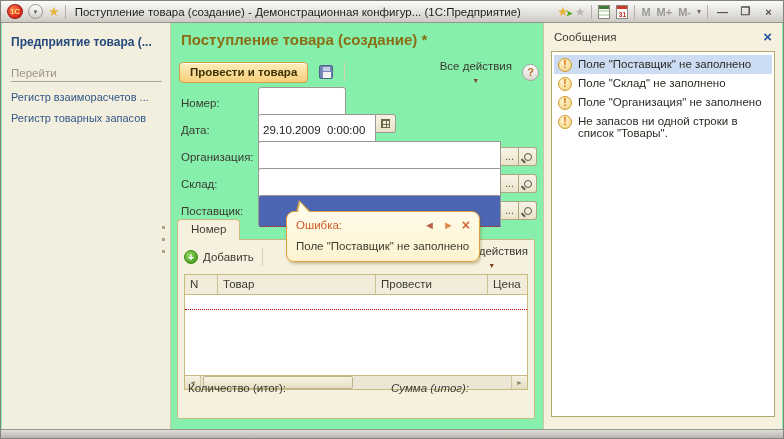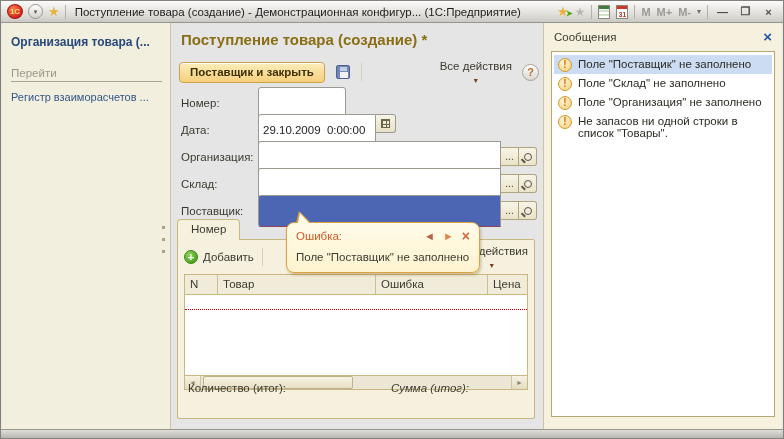--- a/index.html
+++ b/index.html
@@ -1,21 +1,21 @@
 <!DOCTYPE html>
 <html><head>
 <meta charset="utf-8">
 <style>
   * { box-sizing: border-box; margin: 0; padding: 0; }
   html,body { background:#ffffff; }
   body { font-family: "Liberation Sans", sans-serif; }
 
   .window {
     position: relative; width: 784px; height: 439px;
-    border: 1px solid #84827d; background: #e5e5e5; overflow: hidden;
+    border: 1px solid #84827d; background: #86efac; overflow: hidden;
   }
 
   
   .titlebar {
     position: absolute; left: 0; top: 0; right: 0; height: 22px;
     display: flex; align-items: center; gap: 5px; padding: 0 6px;
     background: linear-gradient(#fbfbfa, #dddbd6 70%, #cbc9c4);
     border-bottom: 1px solid #97958f; font-size: 11.5px; color: #1d1d1d;
   }
   .logo-1c {
@@ -139,21 +139,21 @@
     background:#ece7d4; border-top:1px solid #c9b87f; display:flex; }
   .hs-btn { width:16px; height:13px; display:flex; align-items:center; justify-content:center;
     font-size:7px; color:#8a8468; background:linear-gradient(#f6f2e2,#e4ddc3); border-right:1px solid #cfc5a0; }
   .hs-btn.right { margin-left:auto; border-right:none; border-left:1px solid #cfc5a0; }
   .hs-thumb { width:150px; margin-left:2px; background:linear-gradient(#f8f4e4,#e7e0c6);
     border:1px solid #bdb28a; border-radius:2px; }
   .totals { position:absolute; left:10px; bottom:24px; font-size:11.5px; color:#3c3a30; display:flex; }
   .totals .t2 { margin-left:105px;font-style:italic; }
 
   
-  .tooltip { position:absolute; left:285px; top:221px; width:194px; z-index:20;
+  .tooltip { position:absolute; left:285px; top:210px; width:194px; z-index:20;
     background:linear-gradient(#fffbe9,#fdf3cf); border:1px solid #dfa13f;
     border-radius:8px; box-shadow:1px 2px 3px rgba(120,90,20,.35); padding:7px 9px 9px; }
   .tt-tail { position:absolute; top:-12px; left:9px; width:0; height:0;
     border-left:3px solid transparent; border-right:12px solid transparent;
     border-bottom:12px solid #dfa13f; }
   .tt-tail::after { content:""; position:absolute; left:-1px; top:2px; width:0; height:0;
     border-left:2px solid transparent; border-right:9px solid transparent;
     border-bottom:10px solid #fffbe9; }
   .tt-head { display:flex; align-items:center; font-size:11.5px; color:#cf5a28; }
   .tt-nav { margin-left:auto; display:flex; align-items:center; gap:8px; }
@@ -206,35 +206,36 @@
       <div class="mem-btn">M-</div>
       <div class="tb-caret">▾</div>
       <div class="tb-sep"></div>
       <div class="win-ctrl">—</div>
       <div class="win-ctrl">❐</div>
       <div class="win-ctrl">×</div>
     </div>
   </div>
 
   <div class="sidebar">
-    <div class="sb-title">Организация товара (...</div>
+    <div class="sb-title">Предприятие товара (...</div>
     <div class="sb-section">Перейти</div>
     <div class="sb-link">Регистр взаиморасчетов ...</div>
+    <div class="sb-link">Регистр товарных запасов</div>
     <div class="sb-splitter">
         <i></i>
         <i></i>
         <i></i>
       </div>
   </div>
 
   <div class="main">
     <div class="form-title">Поступление товара (создание) *</div>
 
     <div class="main-toolbar">
-      <button class="btn-primary">Поставщик и закрыть</button>
+      <button class="btn-primary">Провести и товара</button>
       <div class="save-btn">
           <span class="floppy"></span>
         </div>
       <div class="toolbar-sep"></div>
       <div class="all-actions">
         <span>Все действия</span>
         <span class="caret-dn">▾</span>
       </div>
       <div class="help-btn">?</div>
     </div>
@@ -291,21 +292,21 @@
         <div class="all-actions">
           <span>Все действия</span>
           <span class="caret-dn">▾</span>
         </div>
       </div>
 
       <div class="table">
         <div class="thead">
           <div class="th th-n">N</div>
           <div class="th th-tovar">Товар</div>
-          <div class="th th-artikul">Ошибка</div>
+          <div class="th th-artikul">Провести</div>
           <div class="th th-cena">Цена</div>
         </div>
         <div class="tbody">
           <div class="req-line"></div>
         </div>
         <div class="hscroll">
           <div class="hs-btn">◄</div>
           <div class="hs-thumb"></div>
           <div class="hs-btn right">►</div>
         </div>

